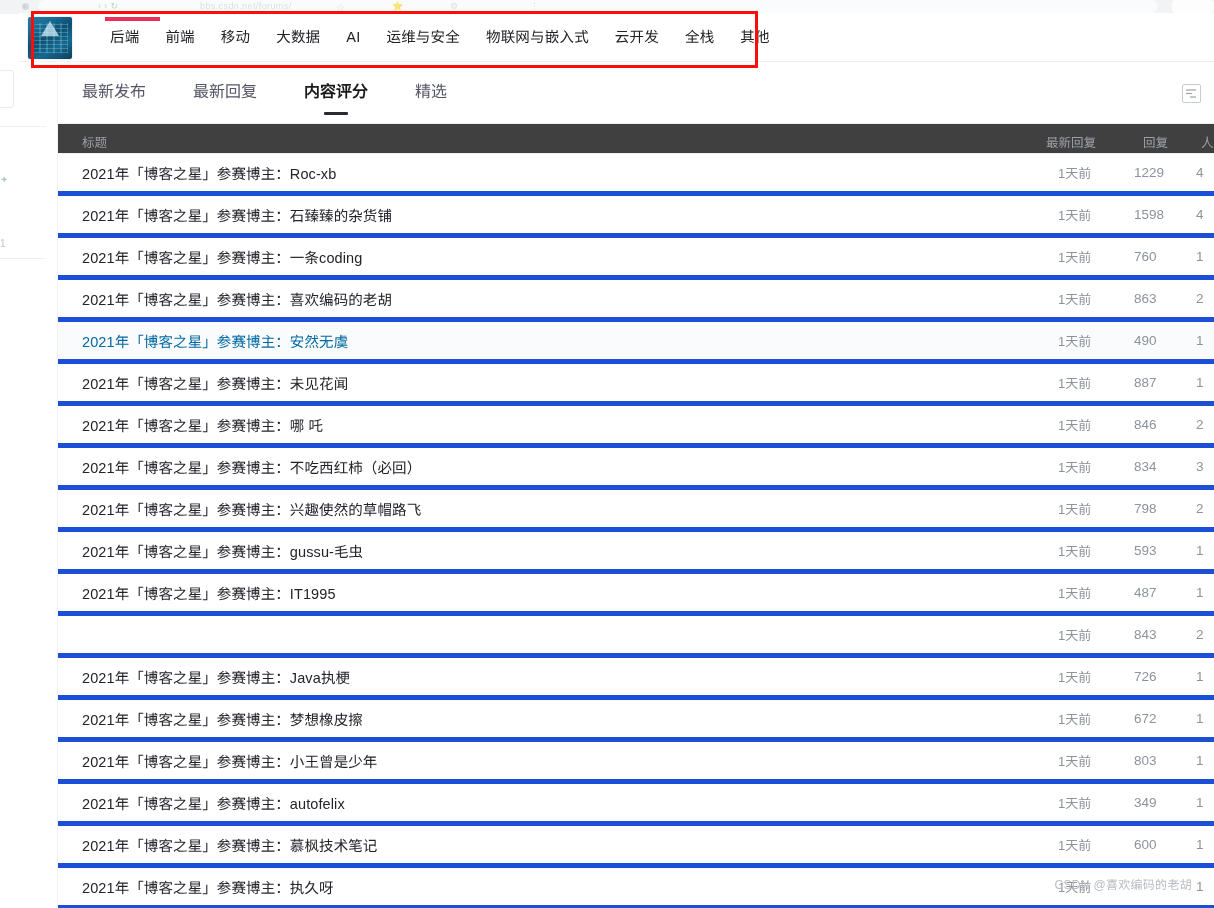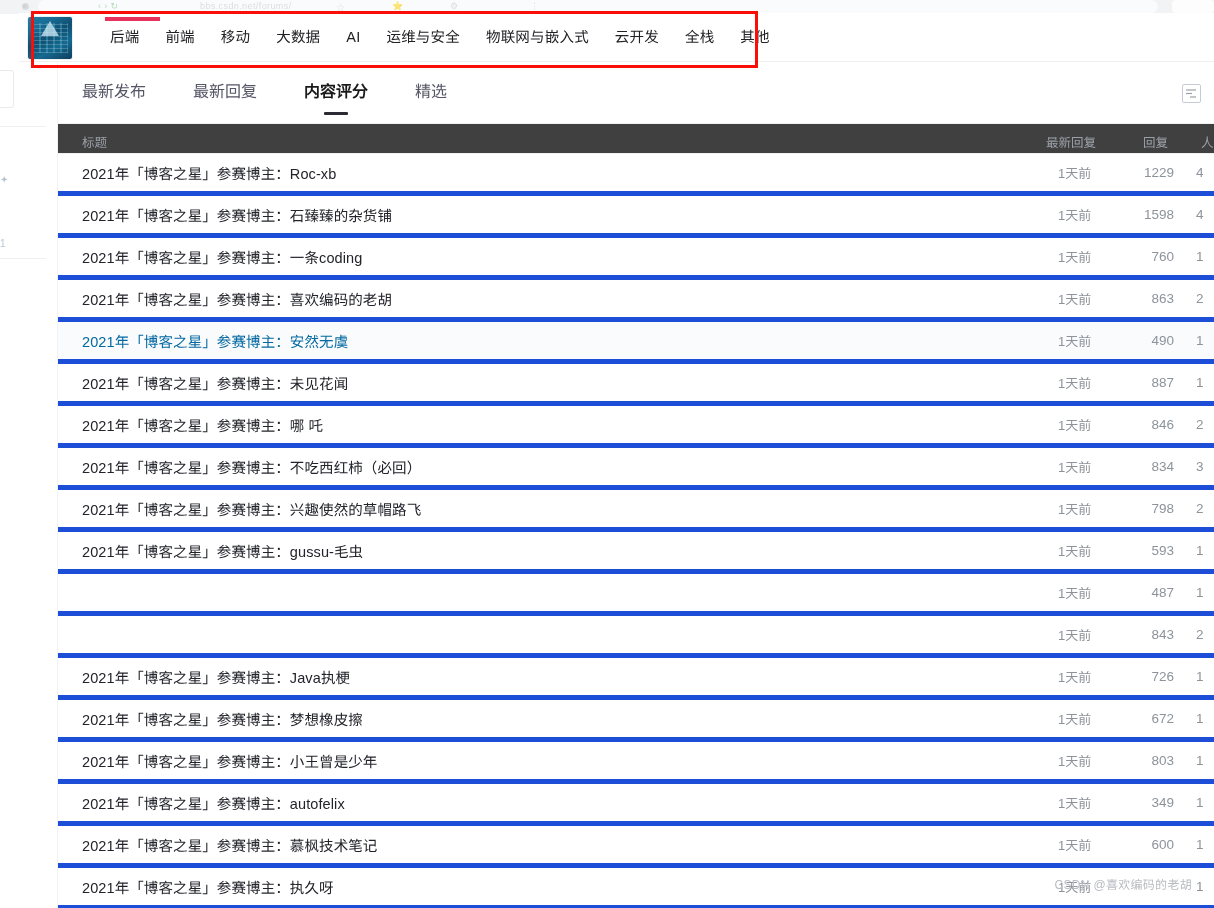--- a/index.html
+++ b/index.html
@@ -270,21 +270,20 @@
     width: 56px;
     text-align: left;
     font-size: 13px;
     color: #8d939b;
     white-space: nowrap;
   }
   .cell-reply {
     position: absolute;
     left: 1076px;
     width: 40px;
-    text-align: right;
     font-size: 13.5px;
     color: #8d939b;
   }
   .cell-view {
     position: absolute;
     left: 1138px;
     width: 40px;
     text-align: left;
     font-size: 13.5px;
     color: #8d939b;
@@ -429,20 +428,21 @@
         <div class="cell-reply">798</div>
         <div class="cell-view">2</div>
       </div>
       <div class="row">
         <div class="cell-title">2021年「博客之星」参赛博主：gussu-毛虫</div>
         <div class="cell-time">1天前</div>
         <div class="cell-reply">593</div>
         <div class="cell-view">1</div>
       </div>
       <div class="row">
+        <div class="cell-title">2021年「博客之星」参赛博主：IT1995</div>
         <div class="cell-time">1天前</div>
         <div class="cell-reply">487</div>
         <div class="cell-view">1</div>
       </div>
       <div class="row">
         <div class="cell-time">1天前</div>
         <div class="cell-reply">843</div>
         <div class="cell-view">2</div>
       </div>
       <div class="row">

